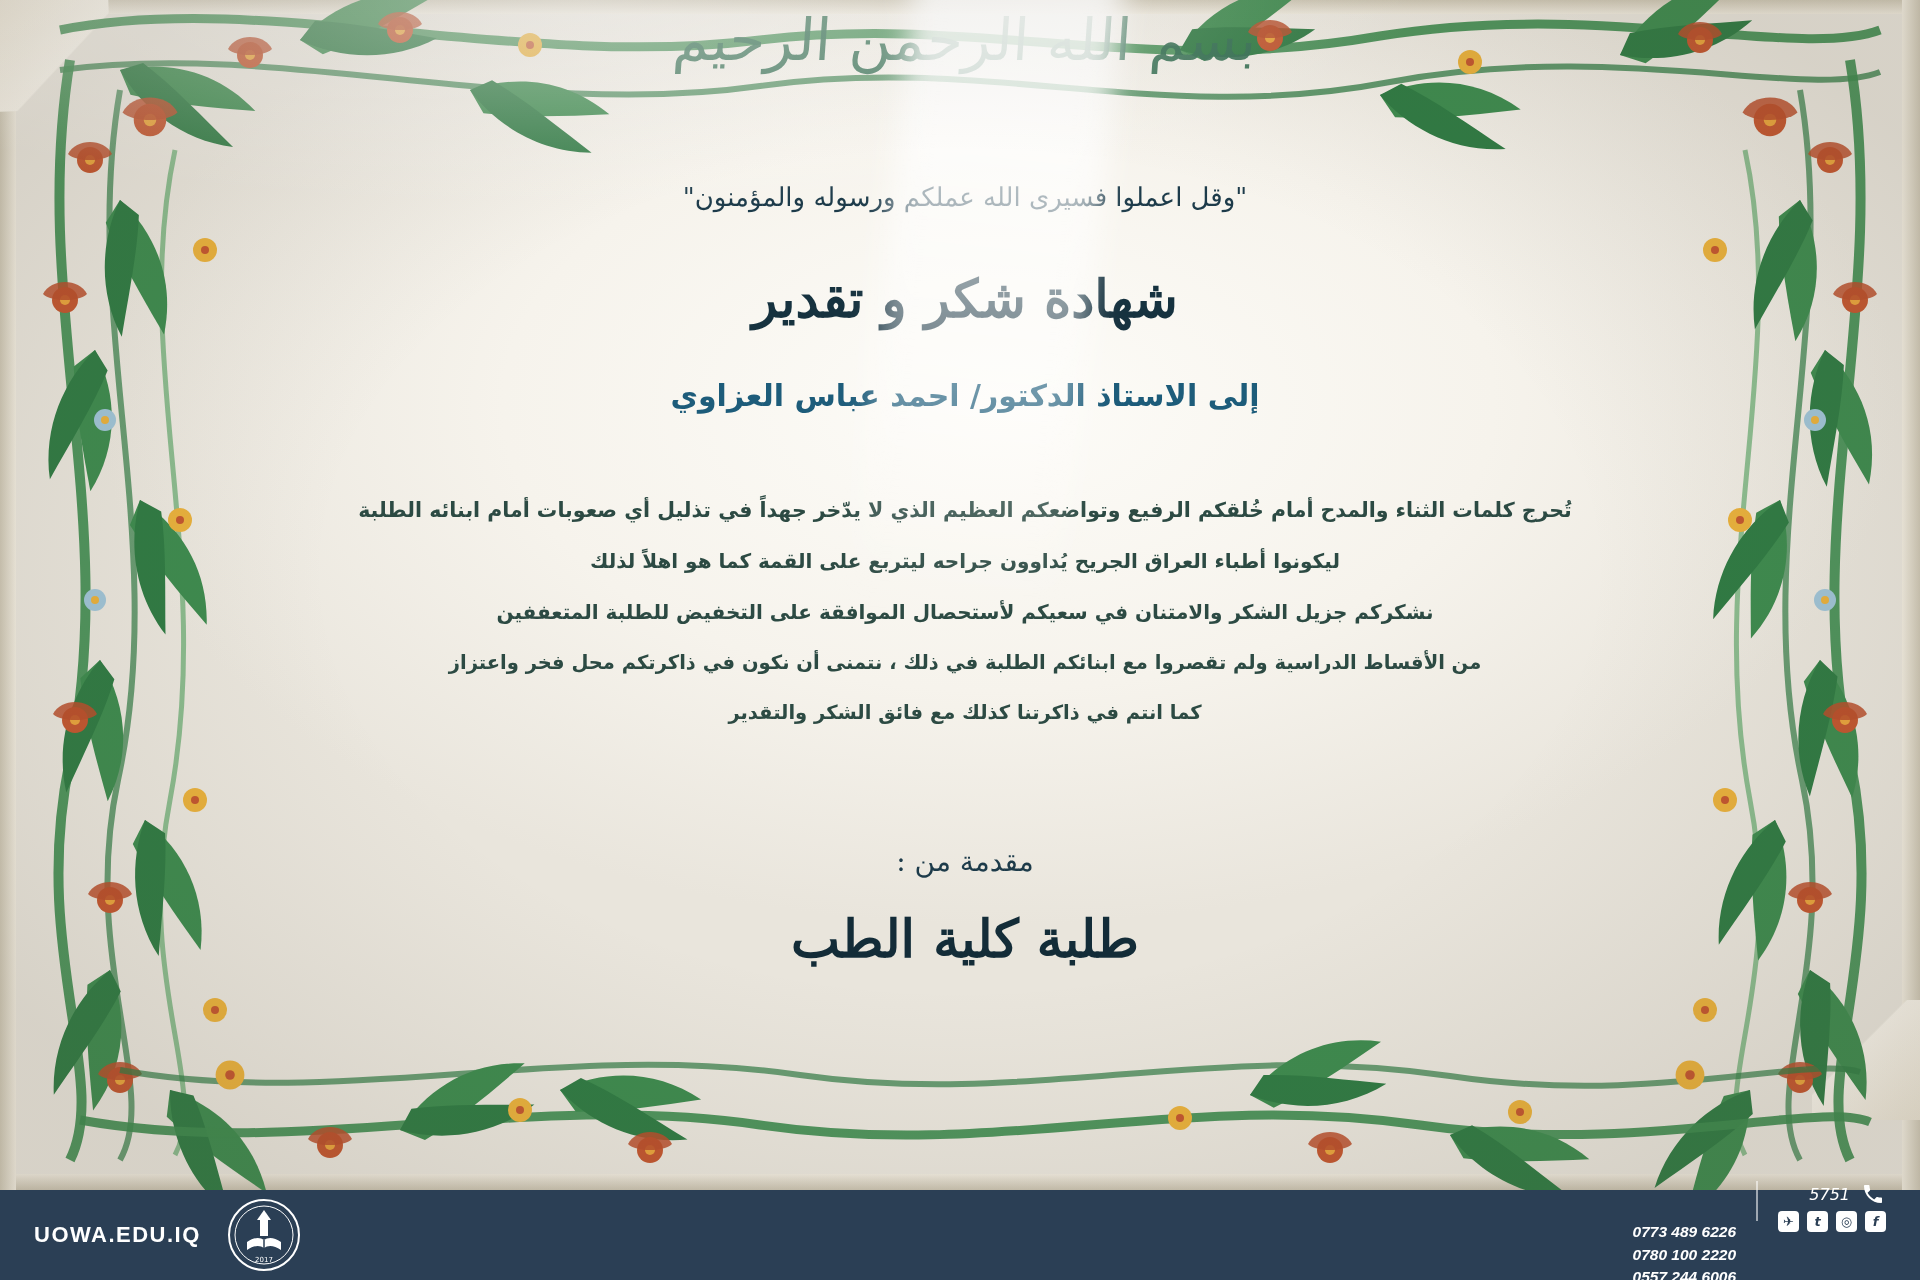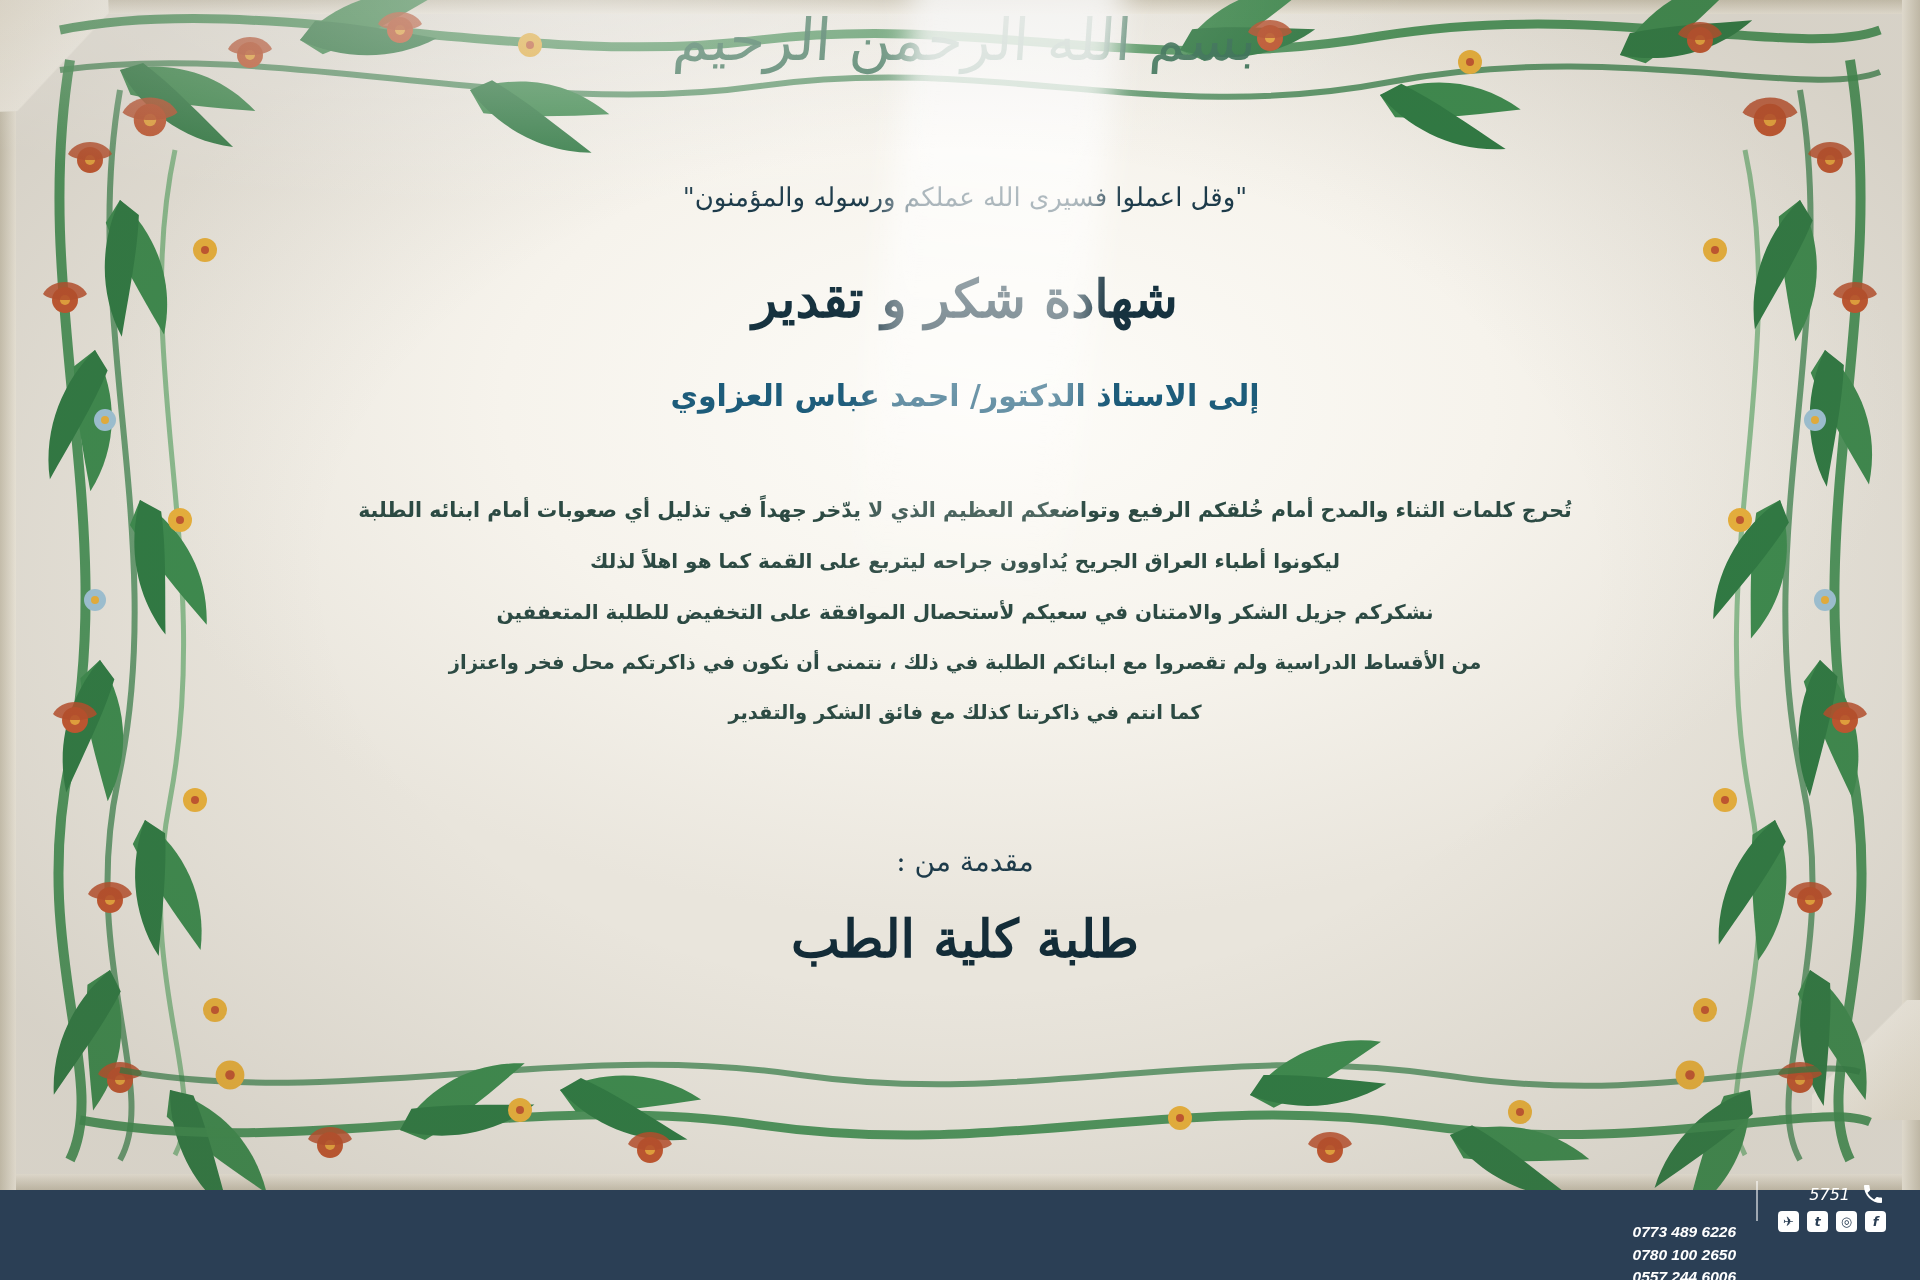--- a/index.html
+++ b/index.html
@@ -458,20 +458,34 @@
           <span class="soc">◎</span>
           <span class="soc">t</span>
           <span class="soc">✈</span>
         </div>
       </div>
 
       <div class="divider-v"></div>
 
       <div class="phones">
         <div>0773 489 6226</div>
-        <div>0780 100 2650</div>
+        <div>0780 100 2220</div>
         <div>0557 244 6006</div>
       </div>
     </div>
 
+    <div class="footer-right">
+      <span class="site">UOWA.EDU.IQ</span>
+      <span class="uni-logo">
+        <svg width="74" height="74" viewBox="0 0 74 74">
+          <circle cx="37" cy="37" r="35" fill="none" stroke="#ffffff" stroke-width="2"></circle>
+          <circle cx="37" cy="37" r="29" fill="none" stroke="#ffffff" stroke-width="1"></circle>
+          <path d="M37 12 L44 22 L30 22 Z" fill="#ffffff"></path>
+          <rect x="33" y="22" width="8" height="16" fill="#ffffff"></rect>
+          <path d="M20 44 C27 39 33 39 37 42 C41 39 47 39 54 44 L54 52 C47 47 41 47 37 50 C33 47 27 47 20 52 Z" fill="#ffffff"></path>
+          <path d="M37 42 L37 50" stroke="#2b3f55" stroke-width="1.5"></path>
+          <text x="37" y="64" fill="#ffffff" font-size="7" text-anchor="middle" font-family="DejaVu Sans, sans-serif">2017</text>
+        </svg>
+      </span>
+    </div>
   </div>
 
 </div>
 
 </body></html>

